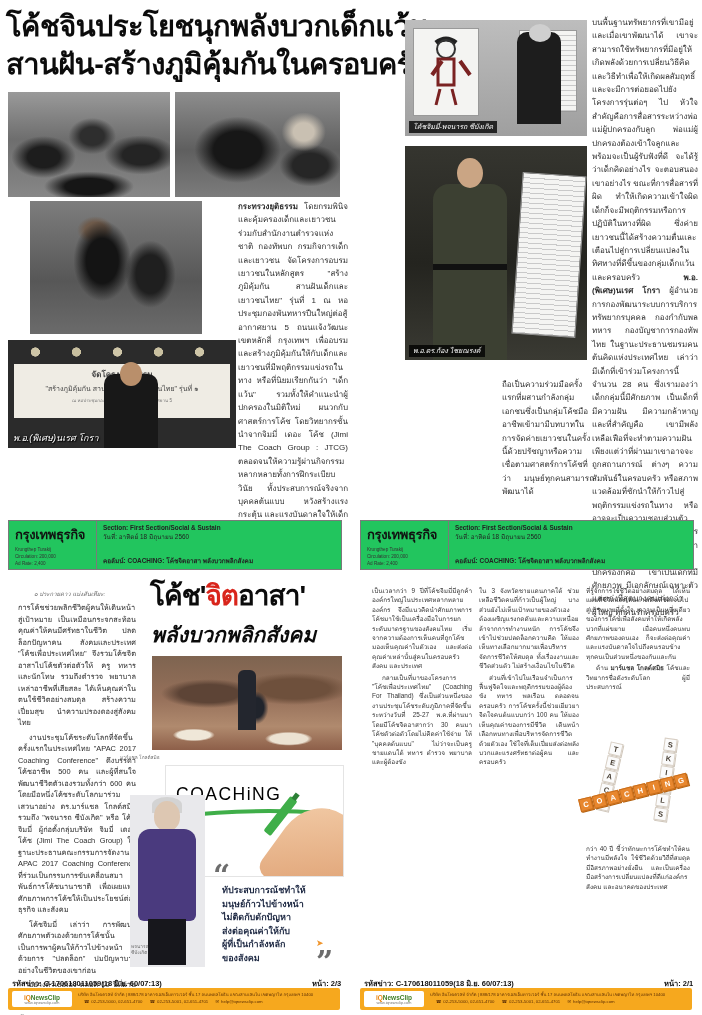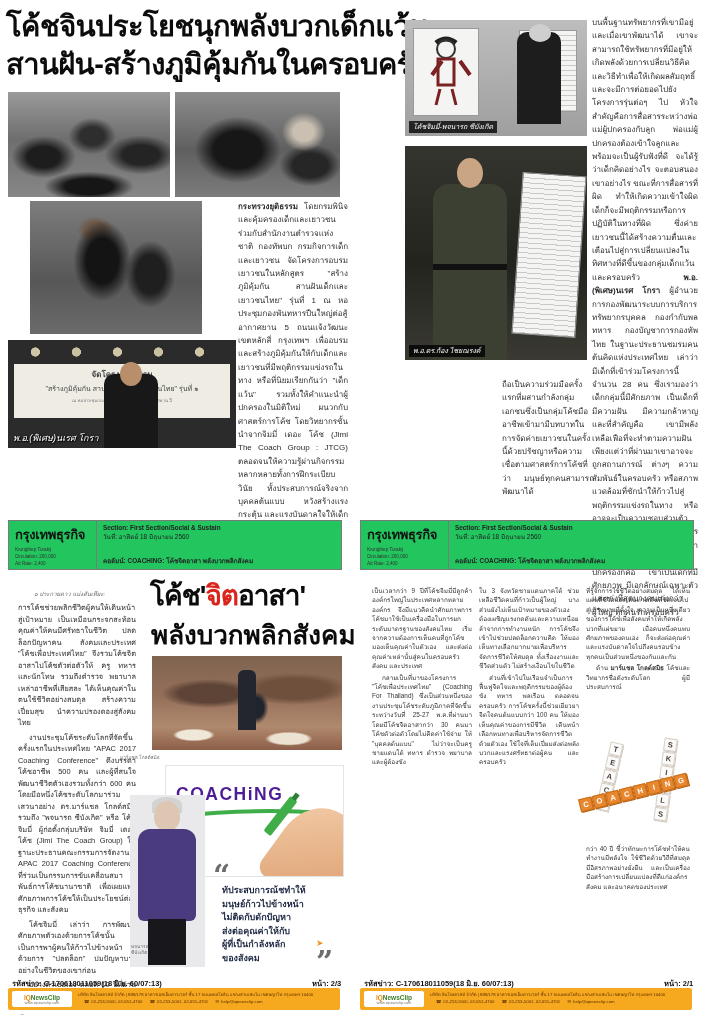--- a/index.html
+++ b/index.html
@@ -52,31 +52,31 @@
   .iqlogo-box{position:absolute;left:4px;top:3px;width:60px;height:16px;background:#fff;border-radius:2px;
       display:flex;flex-direction:column;align-items:center;justify-content:center;}
   .iqlogo{font-size:6.5px;font-weight:bold;line-height:7px;}
   .iqlogo .iq{color:#e8820c;} .iqlogo .nc{color:#3e7d28;}
   .iqurl{font-size:3.8px;color:#777;line-height:4px;}
   .iqtxt{position:absolute;left:70px;top:3px;right:4px;font-size:4.3px;line-height:7px;color:#5d2f05;}
   .iqtxt .ic{display:inline-block;margin:0 2px 0 6px;}
   
   .bighead{font-size:28px;line-height:36px;font-weight:800;color:#0b0b0b;letter-spacing:-1px;white-space:nowrap;}
   .bighead .red{color:#d9251c;}
-  .bighead2{font-size:26px;line-height:30px;font-weight:700;color:#0b0b0b;white-space:nowrap;}
+  .bighead2{font-size:21px;line-height:30px;font-weight:700;color:#0b0b0b;white-space:nowrap;font-style:italic;}
   .byline{font-size:6px;color:#666;font-style:italic;}
   .conf{background:
       radial-gradient(30px 9px at 22% 84%, #efe7d8 55%, rgba(0,0,0,0) 70%),
       radial-gradient(34px 10px at 72% 88%, #ece2d2 55%, rgba(0,0,0,0) 70%),
       radial-gradient(16px 22px at 55% 55%, #20242c 45%, rgba(0,0,0,0) 75%),
       radial-gradient(60px 18px at 30% 40%, #5d4436 50%, rgba(0,0,0,0) 80%),
       radial-gradient(70px 20px at 75% 35%, #6e503c 50%, rgba(0,0,0,0) 80%),
       linear-gradient(180deg,#7e6450,#96705a 45%,#b08a6e 75%,#8d5f49);}
   .coachimg{background:#fff;border:1px solid #e4e4e4;overflow:hidden;}
-  .coachword{font-size:17.5px;font-weight:700;color:#4c1d95;letter-spacing:1.5px;white-space:nowrap;text-align:center;}
+  .coachword{font-size:17.5px;font-weight:400;color:#000000;letter-spacing:1.5px;white-space:nowrap;text-align:center;}
   .hand{position:absolute;right:-18px;bottom:-28px;width:86px;height:96px;
       background:linear-gradient(140deg,#f3cda9,#e2a87c 70%);border-radius:46% 38% 12px 12px;
       transform:rotate(36deg);}
   .marker{position:absolute;right:58px;bottom:38px;width:9px;height:44px;background:#3fae49;
       transform:rotate(38deg);border-radius:2px;}
   .marker:after{content:"";position:absolute;left:2px;top:-6px;width:5px;height:7px;background:#2c7f36;}
   .pwoman{background:#e9e9ec;overflow:hidden;}
   .pw-head{position:absolute;left:24px;top:6px;width:26px;height:30px;background:#ddc7b2;border-radius:50% 50% 45% 45%;}
   .pw-hair{position:absolute;left:22px;top:2px;width:30px;height:16px;background:#d3d3d3;border-radius:50% 50% 0 0;}
   .pw-body{position:absolute;left:8px;top:34px;width:58px;height:92px;background:#4a3a7e;border-radius:12px 12px 6px 6px;}

